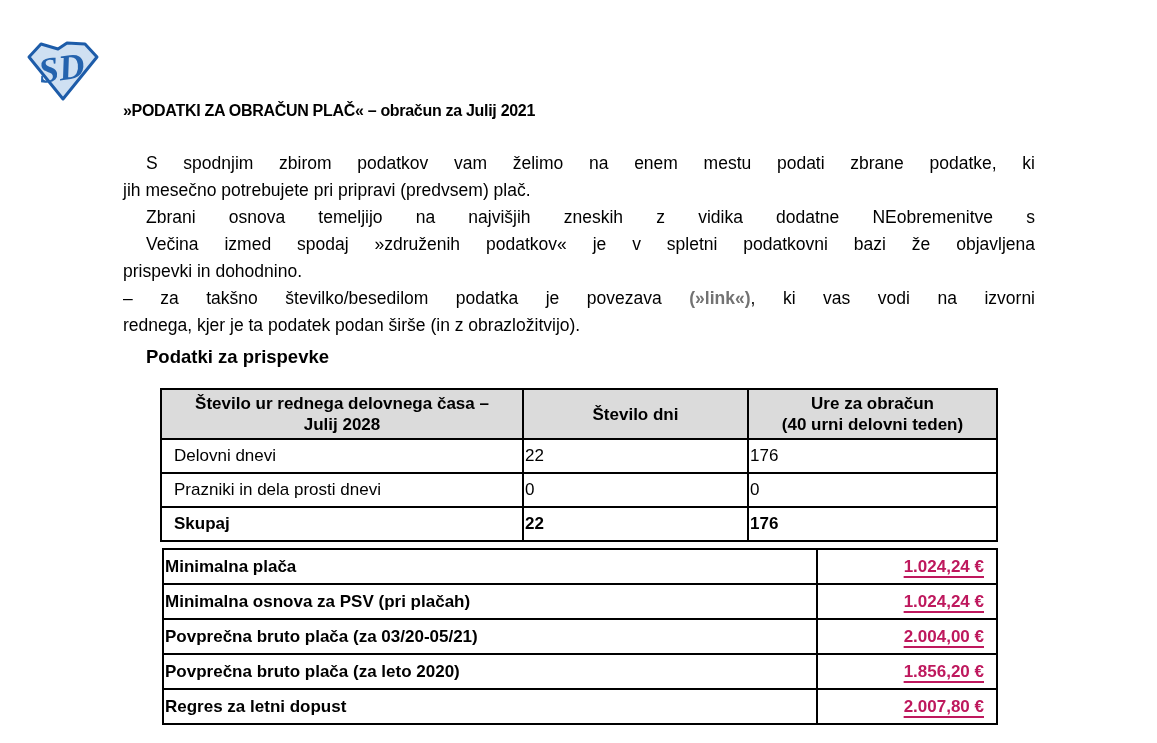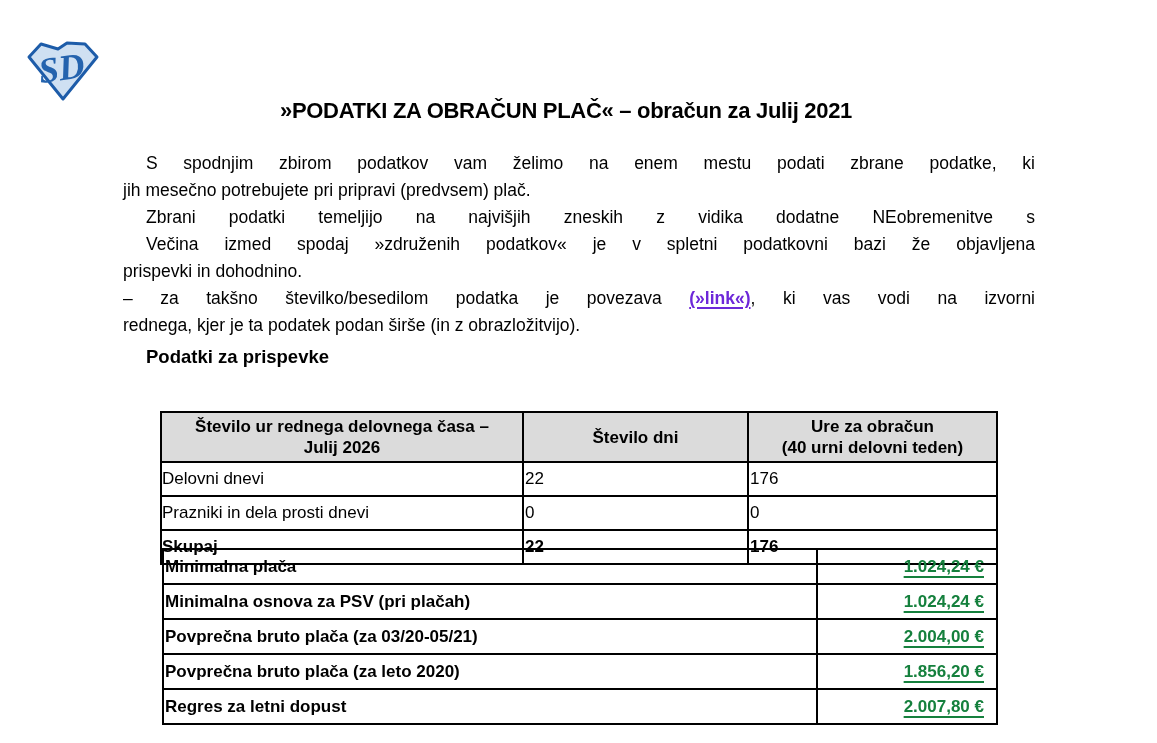--- a/index.html
+++ b/index.html
@@ -6,86 +6,86 @@
   .page {
     position:relative; width:1157px; height:743px; overflow:hidden;
     background:#ffffff; color:#000;
     font-family:"Liberation Sans", sans-serif;
   }
   
   .logo { position:absolute; left:26px; top:40px; width:74px; height:62px; }
   .logo svg { display:block; width:100%; height:100%; }
   
   .title {
-    position:absolute; top:96px; left:110px; width:912px;
-    text-align:center; font-size:22px; font-weight:bold; line-height:30px;
+    position:absolute; top:96px; left:123px; width:912px;
+    text-align:left; font-size:16px; font-weight:bold; line-height:30px;
     letter-spacing:-0.3px; white-space:nowrap;
   }
   
   .intro { position:absolute; top:150px; left:123px; width:912px; font-size:17.5px; }
   .line { line-height:27px; text-align:left; }
   .line.jfull { text-align:justify; text-align-last:justify; }
   .line.ind { text-indent:23px; }
   .b { font-weight:normal; }
-  .doclink { color:#6d28d9; font-weight:bold; text-decoration:underline; text-decoration-thickness:2px; text-underline-offset:3px; cursor:pointer; }
+  .doclink { color:#737373; font-weight:bold; text-decoration-thickness:2px; text-underline-offset:3px; cursor:pointer; }
   
   .section-heading { position:absolute; top:346px; left:146px; font-size:18.5px; font-weight:bold; }
   
   table { border-collapse:collapse; table-layout:fixed; }
   td { border:2px solid #000; font-size:17px; overflow:hidden; }
-  .t1 { position:absolute; top:388px; left:160px; width:836px;margin-top:23px; }
+  .t1 { position:absolute; top:388px; left:160px; width:836px; }
   .t1 .thead td {
     background:#DBDBDB; font-weight:bold; text-align:center;
     line-height:21px; padding:3px 4px; height:41px; vertical-align:middle;
   }
   .t1 .data td { height:30px; vertical-align:middle; }
-  .t1 .lbl { padding-left:0; text-align:left; }
+  .t1 .lbl { padding-left:12px; text-align:left; }
   .t1 .num { text-align:left; }
   .t1 .bold td { font-weight:bold; }
   .t2 { position:absolute; top:548px; left:162px; width:834px; }
   .t2 td { height:31px; vertical-align:middle; }
   .t2 .albl { font-weight:bold; text-align:left; }
   .t2 .aval { text-align:right; padding-right:12px; }
-  .amount { color:#15803d; font-weight:bold; text-decoration:underline; text-decoration-thickness:2px; text-underline-offset:4px; cursor:pointer; white-space:nowrap; }
+  .amount { color:#be185d; font-weight:bold; text-decoration:underline; text-decoration-thickness:2px; text-underline-offset:4px; cursor:pointer; white-space:nowrap; }
 </style>
 </head>
 <body>
 
 <div class="page">
 
   <div class="logo">
     <svg viewBox="0 0 74 62" xmlns="http://www.w3.org/2000/svg">
       <polygon points="3,17 15,4 32,9 41,3 59,4 71,17 37,59" fill="#CFE0F2" stroke="#1D5CA9" stroke-width="3" stroke-linejoin="round"></polygon>
       <text x="36" y="40" text-anchor="middle" font-family="Liberation Serif, serif" font-style="italic" font-weight="bold" font-size="36" fill="#2463AE" transform="rotate(-8 37 31)">SD</text>
     </svg>
   </div>
 
   <div class="title">»PODATKI ZA OBRAČUN PLAČ« – obračun za Julij 2021</div>
 
   <div class="intro">
     <div class="line jfull ind"><span>S spodnjim zbirom podatkov vam želimo na enem mestu podati </span><span class="b">zbrane podatke</span><span>, ki</span></div>
     <div class="line"><span>jih </span><span class="b">mesečno potrebujete pri pripravi (predvsem) plač.</span></div>
-    <div class="line jfull ind"><span>Zbrani podatki </span><span class="b">temeljijo na najvišjih zneskih z </span><span>vidika dodatne </span><span class="b">NEobremenitve s</span></div>
+    <div class="line jfull ind"><span>Zbrani osnova </span><span class="b">temeljijo na najvišjih zneskih z </span><span>vidika dodatne </span><span class="b">NEobremenitve s</span></div>
     <div class="line jfull ind"><span>Večina izmed spodaj »združenih podatkov« je v spletni podatkovni bazi že objavljena</span></div>
     <div class="line"><span class="b">prispevki in dohodnino.</span></div>
     <div class="line jfull"><span>– za takšno številko/besedilom podatka je povezava </span><a class="doclink">(»link«)</a><span>, ki vas vodi na izvorni</span></div>
     <div class="line"><span>rednega, kjer je ta podatek podan širše (in z obrazložitvijo).</span></div>
   </div>
 
   <div class="section-heading">Podatki za prispevke</div>
 
   <table class="t1">
     <colgroup>
         <col style="width:362px">
         <col style="width:225px">
         <col style="width:249px">
       </colgroup>
     <tbody>
       <tr class="thead">
-        <td><span>Število ur rednega delovnega časa –</span><br><span>Julij 2026</span></td>
+        <td><span>Število ur rednega delovnega časa –</span><br><span>Julij 2028</span></td>
         <td>Število dni</td>
         <td><span>Ure za obračun</span><br><span>(40 urni delovni teden)</span></td>
       </tr>
       <tr class="data">
         <td class="lbl">Delovni dnevi</td>
         <td class="num">22</td>
         <td class="num">176</td>
       </tr>
       <tr class="data">
         <td class="lbl">Prazniki in dela prosti dnevi</td>

